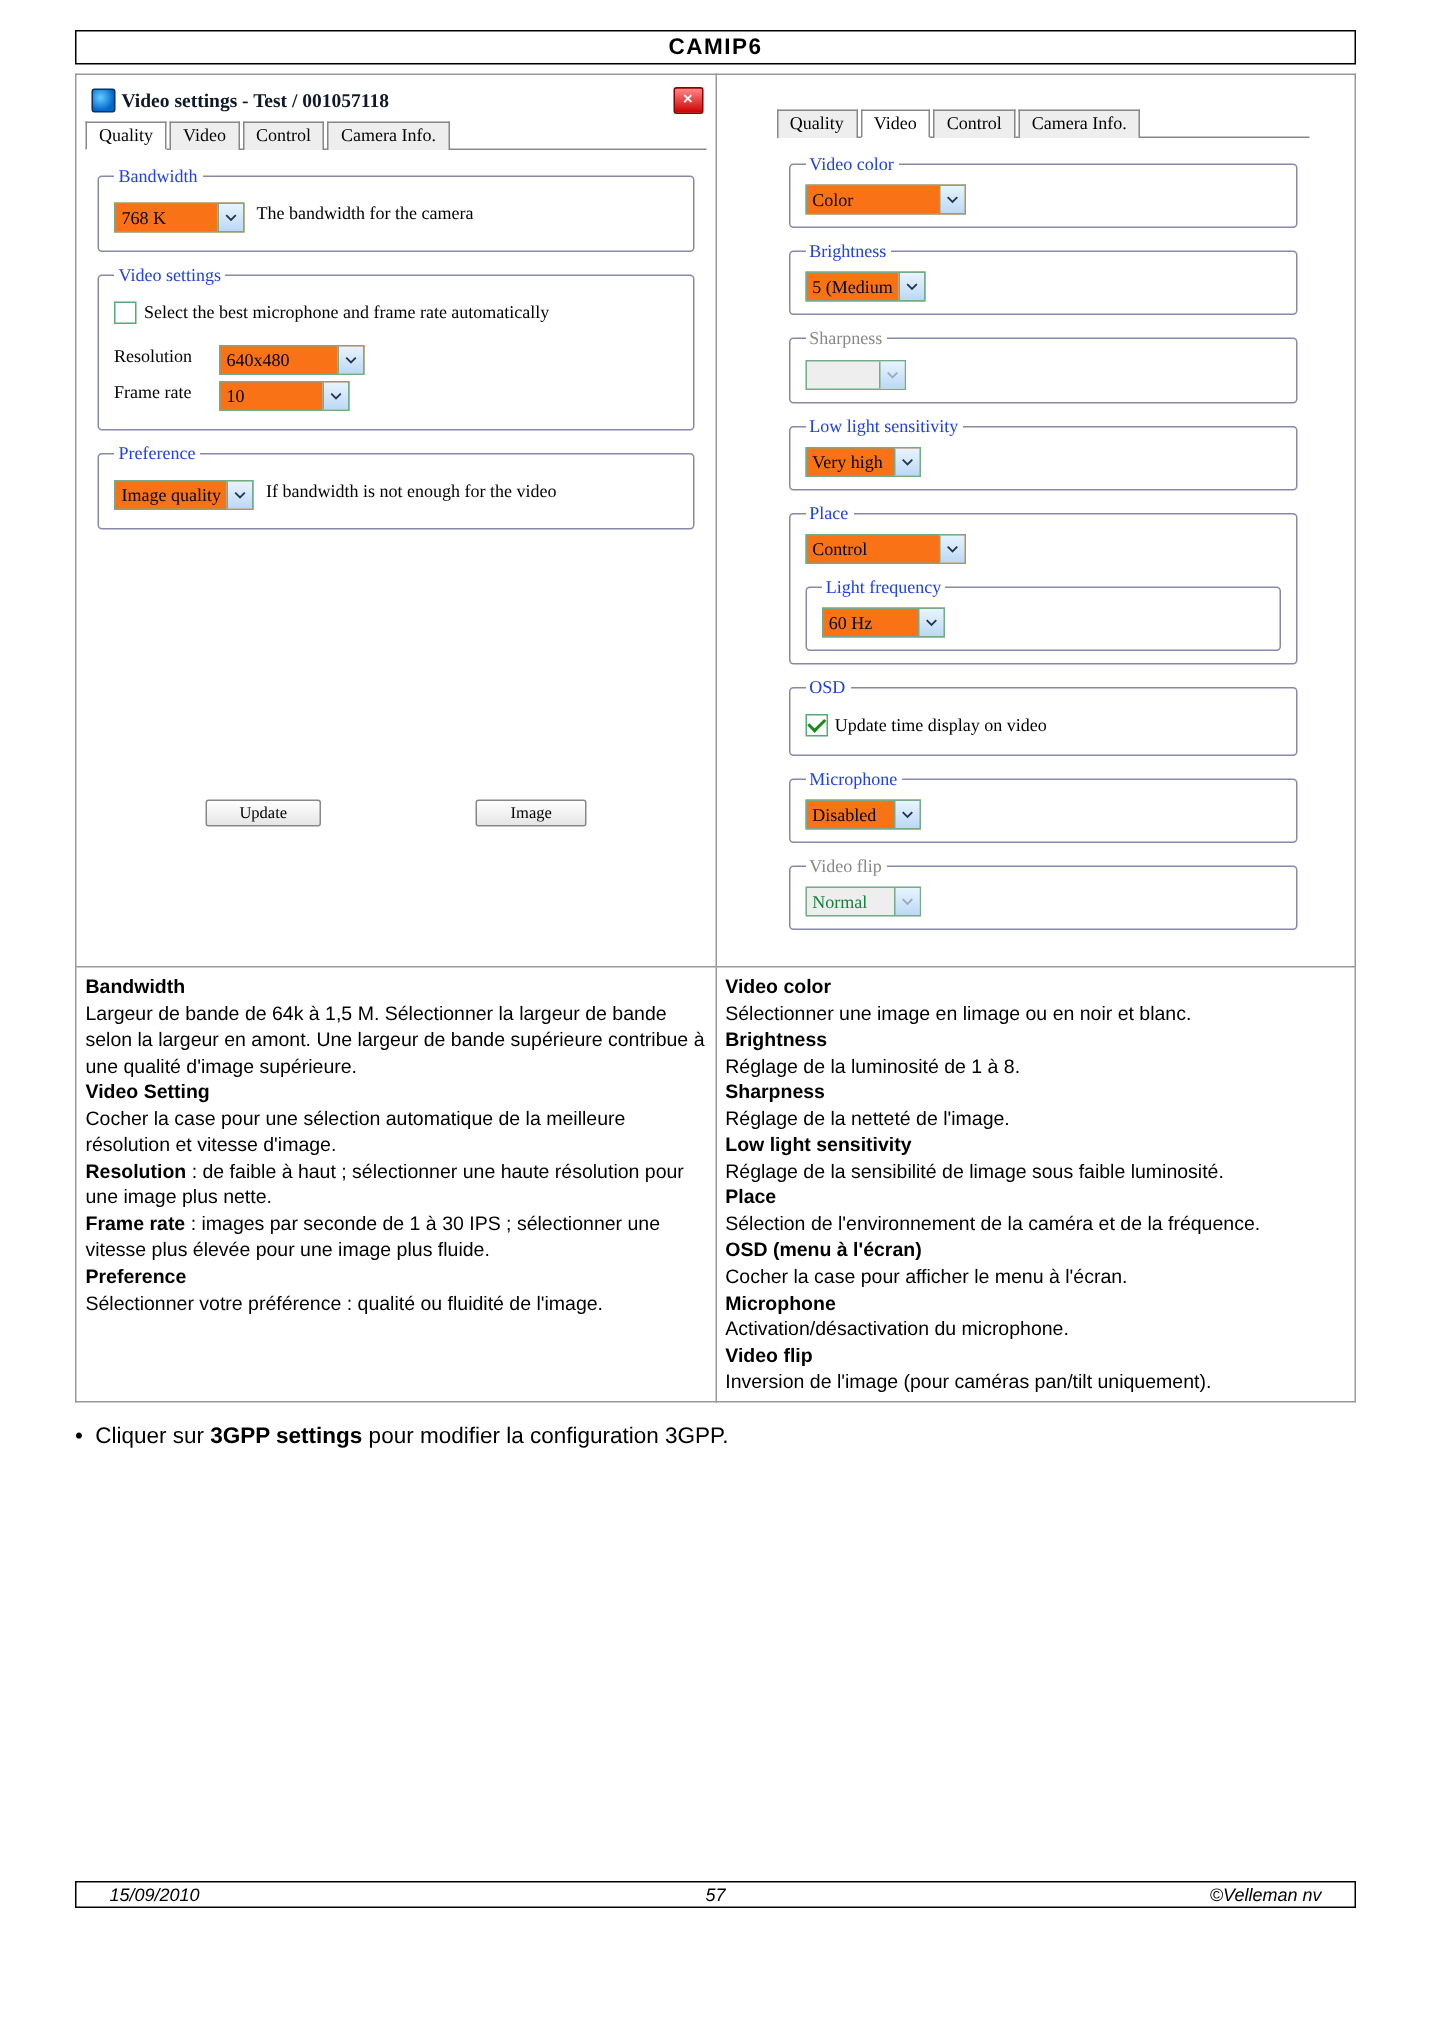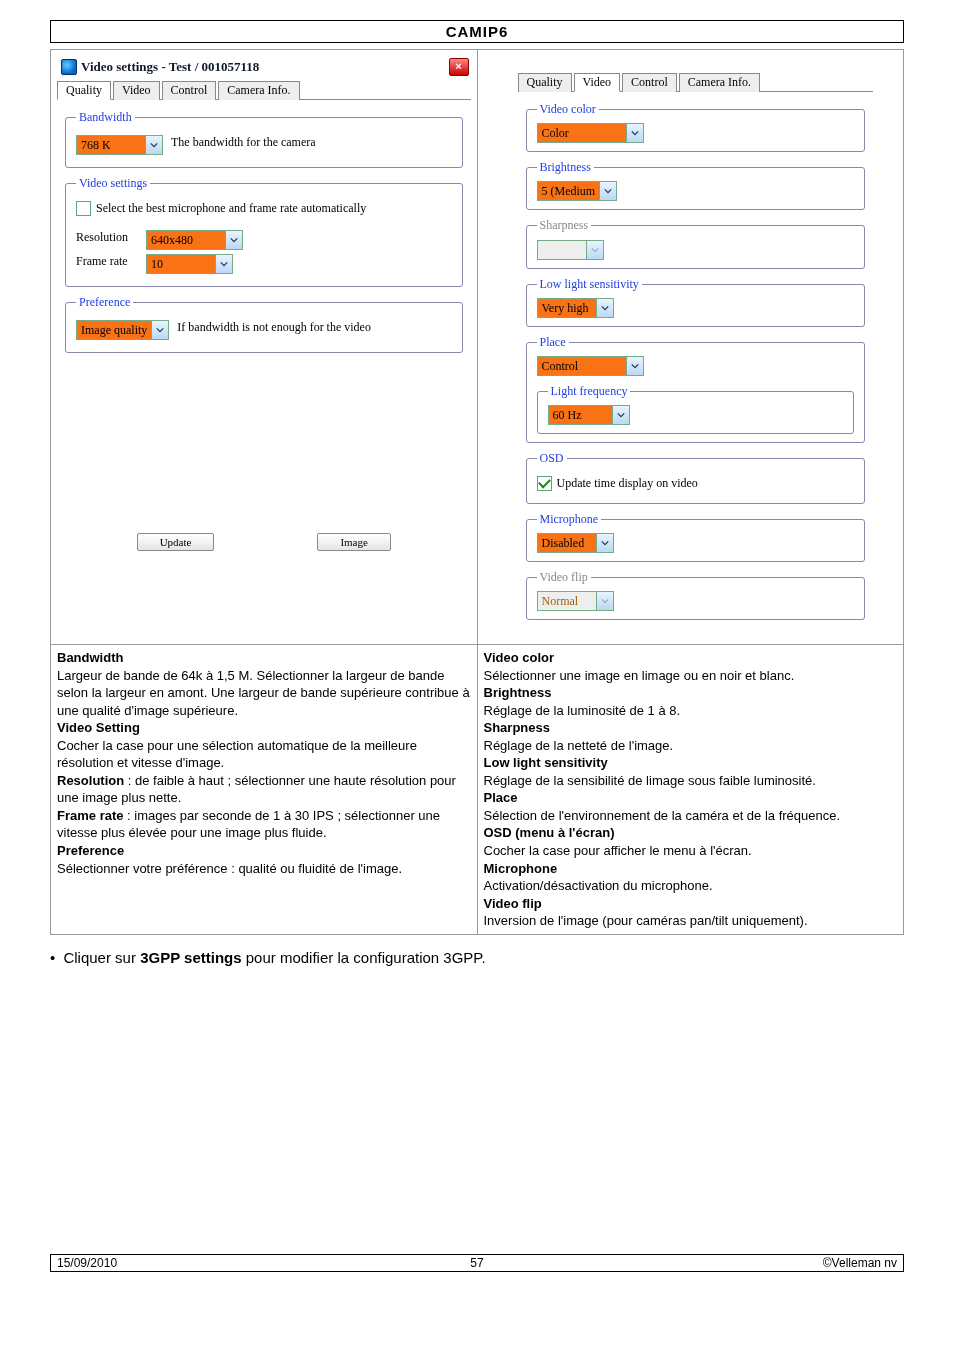--- a/index.html
+++ b/index.html
@@ -186,21 +186,22 @@
   }
   .after-table .bullet { margin-right:4px; }
   .footer {
     position: relative;
     margin: 0 50px;
     border:1px solid #000;
     font-size:12px;
     margin-top: 38px;
     display:flex;
     justify-content:space-between;
-    padding:1px 6px;
+    padding:1px 22px;
+    font-style:italic;
   }
   .footer-center {
     position:absolute;
     left:50%;
     transform:translateX(-50%);
   }
   .spacer-h { height: 250px; }
 </style>
 </head>
 <body>
@@ -396,21 +397,21 @@
                       <svg viewBox="0 0 10 10">
                         <path d="M1 3 L5 7 L9 3" fill="none" stroke="#235" stroke-width="1.5"></path>
                       </svg>
                     </span>
                 </span>
               </fieldset>
 
               <fieldset>
                 <legend class="legend-gray">Video flip</legend>
                 <span class="select disabled">
-                  <span class="select-val" style="color:#a16207;">Normal</span>
+                  <span class="select-val" style="color:#15803d;">Normal</span>
                   <span class="select-arrow">
                       <svg viewBox="0 0 10 10">
                         <path d="M1 3 L5 7 L9 3" fill="none" stroke="#9ab" stroke-width="1.5"></path>
                       </svg>
                     </span>
                 </span>
               </fieldset>
             </div>
           </div>
         </td>

